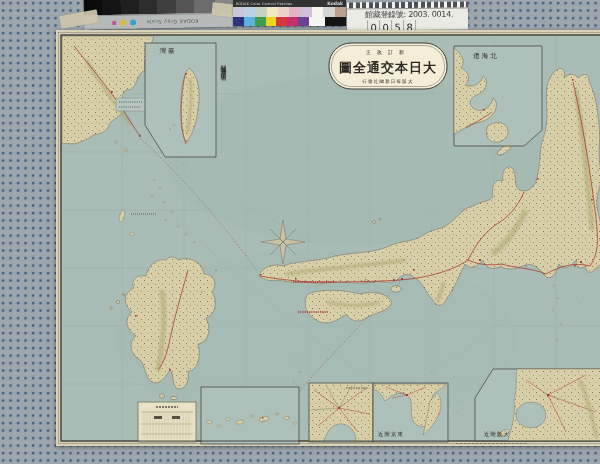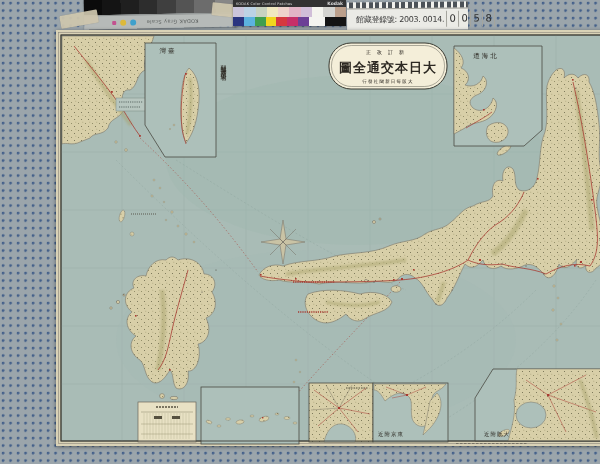--- a/index.html
+++ b/index.html
@@ -27,21 +27,21 @@
   .patch-head{height:7px;background:#323232;color:#d8d8d8;display:flex;justify-content:space-between;align-items:center;padding:0 3px;}
   .patch-head .pt{font-size:3.5px;letter-spacing:.2px;white-space:nowrap;}
   .patch-head .pb{font-size:4.5px;font-weight:bold;}
   .patch-row{flex:1;display:flex;}
   .patch-row div{flex:1;}
   .patch-row.bottom div:nth-child(8){flex:1.5;}
   .patch-row.bottom div:last-child{flex:1.9;}
   
   .acclabel{position:absolute;left:347px;top:2px;width:121px;height:28px;background:#ebebe6;transform:rotate(-.4deg);box-shadow:0 1px 2px rgba(0,0,0,.35);}
   .acc-perf{height:6px;background:repeating-linear-gradient(90deg,#f2f2ee 0 2.2px,#4c5258 2.2px 6.5px);border-bottom:1px solid #9c9c96;}
-  .acc-row{display:flex;align-items:center;height:20px;padding-left:9px;}
+  .acc-row{display:flex;height:20px;padding-left:18px;flex-direction:column;}
   .acc-text{font-size:8px;color:#3a3a3a;white-space:nowrap;letter-spacing:-.3px;}
   .acc-digits{display:flex;margin-left:2px;border-left:1px solid #a5a59e;height:16px;}
   .acc-digits span{width:11px;text-align:center;font-size:10px;color:#2f2f2f;border-right:1px solid #a5a59e;line-height:16px;}
   
   .mapsheet{position:absolute;left:8px;top:30px;width:576px;height:416px;background:#d9d2b6;box-shadow:0 1px 4px rgba(0,0,0,.45);margin-left:48px;}
   svg text{font-family:"DejaVu Sans", sans-serif;fill:#2c2822;}
   .vtext{writing-mode:vertical-rl;text-orientation:upright;}
 </style>
 </head>
 <body>

